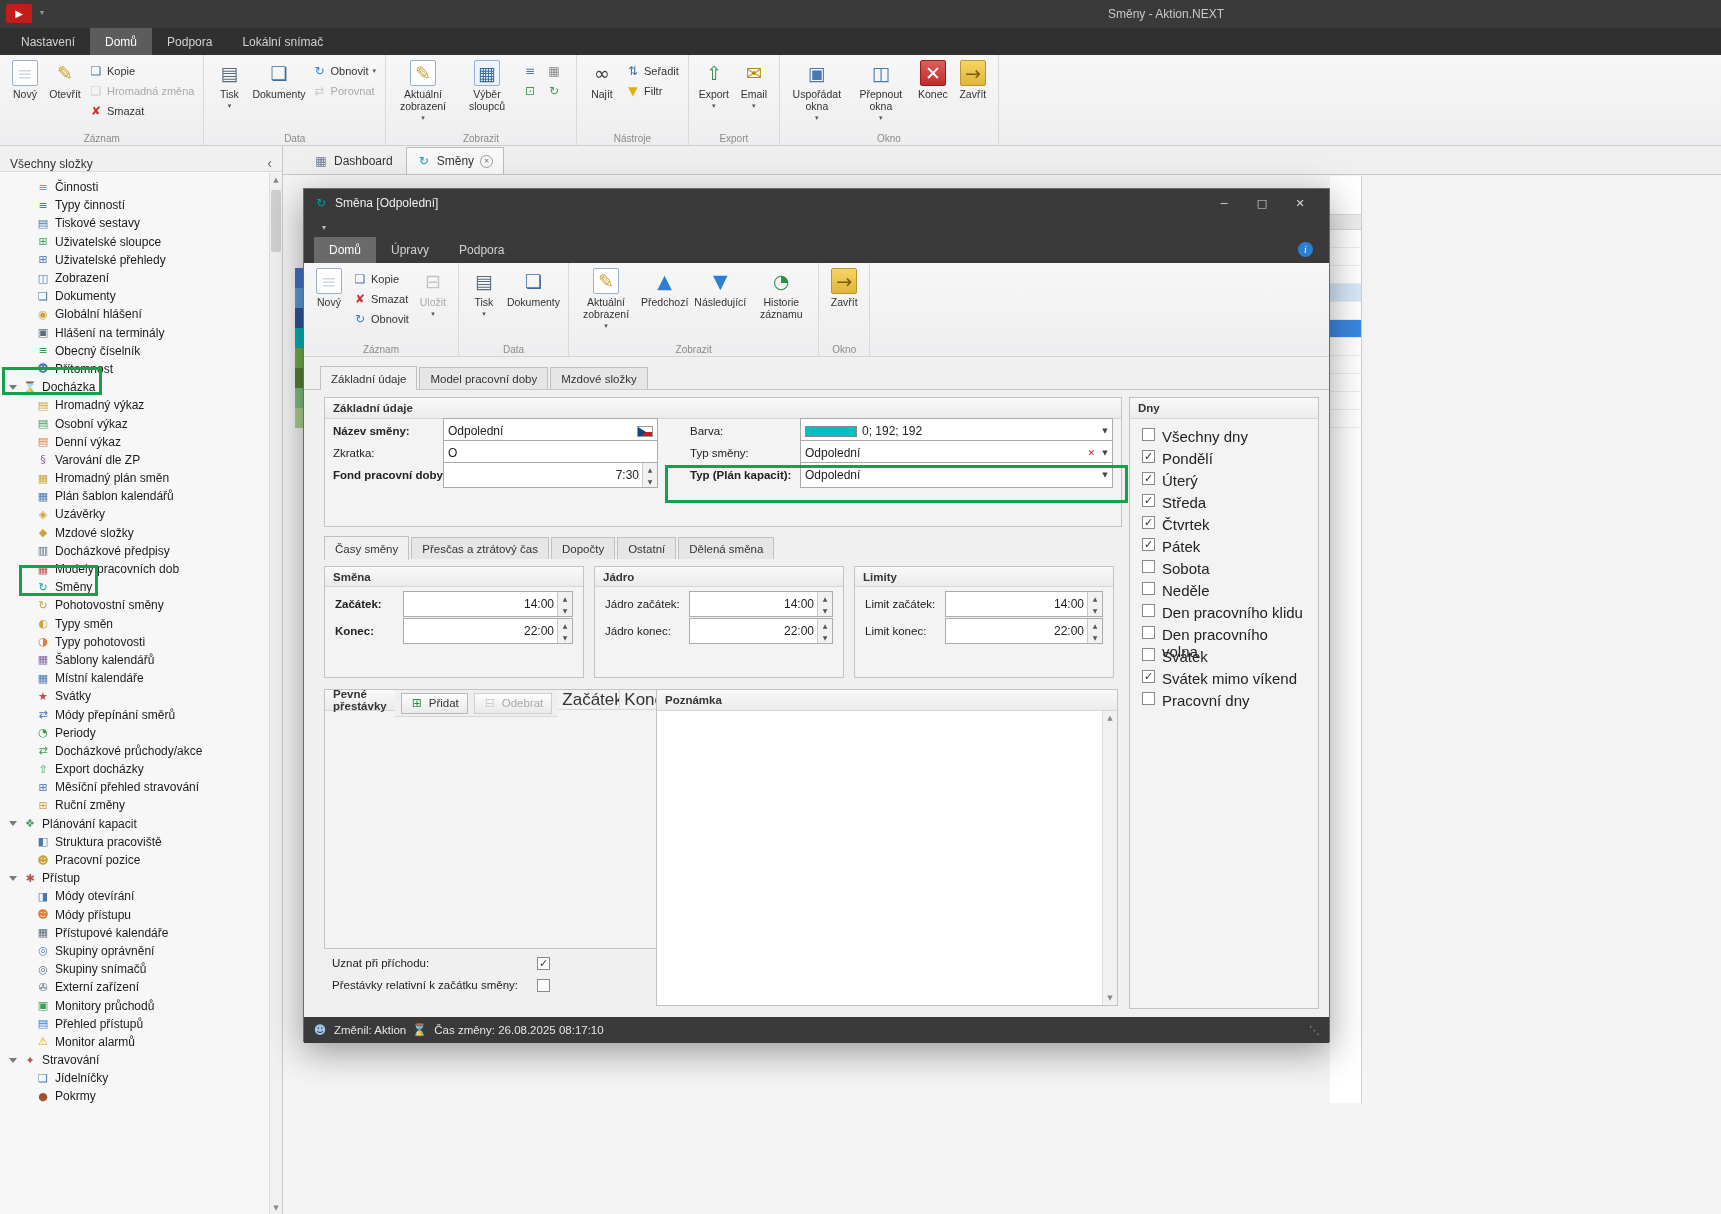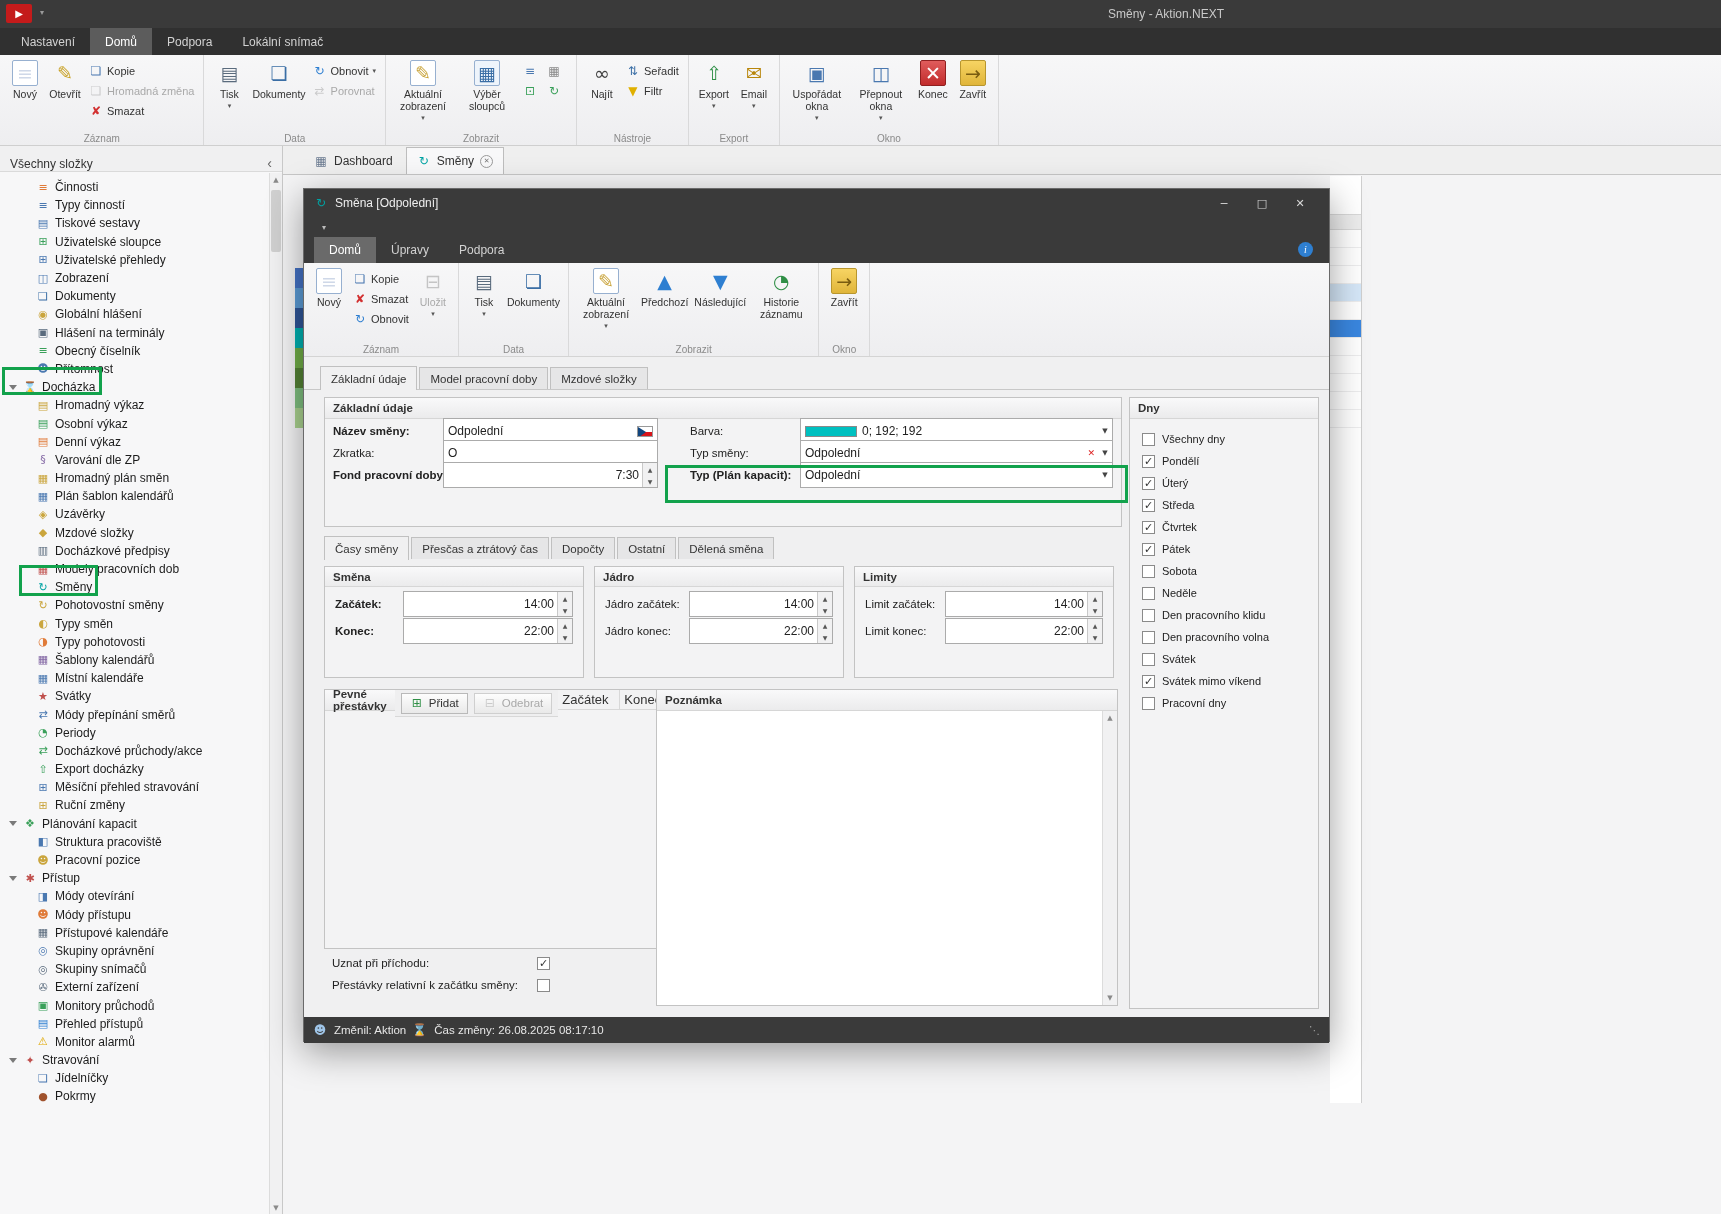--- a/index.html
+++ b/index.html
@@ -99,21 +99,21 @@
   .combo .arrow{width:15px;align-self:stretch;border-left:1px solid #c9c9c9;background:#f1f1f2;display:flex;align-items:center;justify-content:center;font-size:7px;color:#444;font-family:"DejaVu Sans",sans-serif;margin-right:-4px}
   .spin{justify-content:flex-end;padding-right:18px}
   .updown{position:absolute;right:0;top:0;bottom:0;width:15px;border-left:1px solid #c9c9c9;display:flex;flex-direction:column}
   .updown span{flex:1;display:flex;align-items:center;justify-content:center;font-size:6px;color:#555;background:#f1f1f2;font-family:"DejaVu Sans",sans-serif}
   .swatch{width:52px;height:11px;border:1px solid #8a8a8a;margin-right:5px;flex:none}
   .flag{width:16px;height:11px;position:relative;overflow:hidden;background:linear-gradient(#fff 50%,#d7141a 50%);border:1px solid #999;flex:none;margin-left:4px}
   .flag::before{content:'';position:absolute;left:0;top:0;border-left:8px solid #11457e;border-top:5px solid transparent;border-bottom:6px solid transparent}
   .redx{color:#d22;font-size:9px;font-family:"DejaVu Sans",sans-serif;margin:0 2px;flex:none}
 
   #gb-days{left:825px;top:208px;width:190px;height:612px}
-  .dayrow{display:flex;align-items:center;gap:7px;height:22px;padding:0 12px;font-size:11px}
+  .dayrow{display:flex;align-items:flex-start;gap:7px;height:22px;padding:0 12px;font-size:15px}
   .cb{width:13px;height:13px;border:1px solid #8a8a8a;background:#fff;display:inline-flex;align-items:center;justify-content:center;font-size:11px;color:#333;line-height:1;flex:none;font-family:"DejaVu Sans",sans-serif}
   .cb.checked::before{content:'✓'}
 
   #timetabs{position:absolute;left:20px;top:346px;height:24px;display:flex;align-items:flex-end}
   #tgroups{position:absolute;left:20px;top:377px;width:798px;height:112px}
   .tgroup{position:absolute;top:0;height:112px;border:1px solid #c3c3c3;background:#f3f3f4}
   .tgroup:nth-child(1){left:0;width:260px}
   .tgroup:nth-child(2){left:270px;width:250px}
   .tgroup:nth-child(3){left:530px;width:260px}
   .trow{display:flex;align-items:center;height:20px;margin:7px 10px 0}
@@ -123,21 +123,21 @@
   .tgroup:nth-child(2) .tl{width:84px}
   .tgroup:nth-child(3) .tl{width:80px}
   .trow .inp{flex:1}
 
   #gb-breaks{left:20px;top:500px;width:380px;height:260px;display:flex;flex-direction:row}
   #br-toolbar{height:27px;background:#efeff0;display:flex;align-items:center;gap:6px;padding:0 6px;border-bottom:1px solid #d8d8d8}
   .tbtn{border:1px solid #b9b9b9;background:linear-gradient(#fdfdfd,#e9e9e9);height:21px;padding:0 8px;display:flex;gap:5px;align-items:center;font-size:11.5px;color:#333}
   .tbtn.disabled{color:#a9a9a9;border-color:#cfcfcf}
   .tbtn.disabled .ic{opacity:.45}
   #br-cols{display:flex;height:20px;background:#f2f2f3;border-bottom:1px solid #d8d8d8}
-  .bcol{border-right:1px solid #d8d8d8;display:flex;align-items:center;padding-left:4px;font-size:13px;color:#333;white-space:nowrap;overflow:hidden}
+  .bcol{border-right:1px solid #d8d8d8;display:flex;align-items:center;padding-left:4px;font-size:17px;color:#333;white-space:nowrap;overflow:hidden}
   #br-body{flex:1;background:#fff}
   .brcheck{position:absolute;left:28px;height:16px;display:flex;align-items:center;font-size:11.5px}
   .brcheck .cl{position:absolute;left:0;white-space:nowrap}
   .brcheck .cb{position:absolute;left:205px}
   #brc1{top:766px;width:320px}
   #brc2{top:788px;width:320px}
 
   #gb-note{left:352px;top:500px;width:462px;height:317px;display:flex;flex-direction:column}
   #note-body{flex:1;background:#fff;position:relative}
   #note-scroll{position:absolute;right:0;top:0;bottom:0;width:15px;background:#f1f1f2;border-left:1px solid #dcdcdc}

